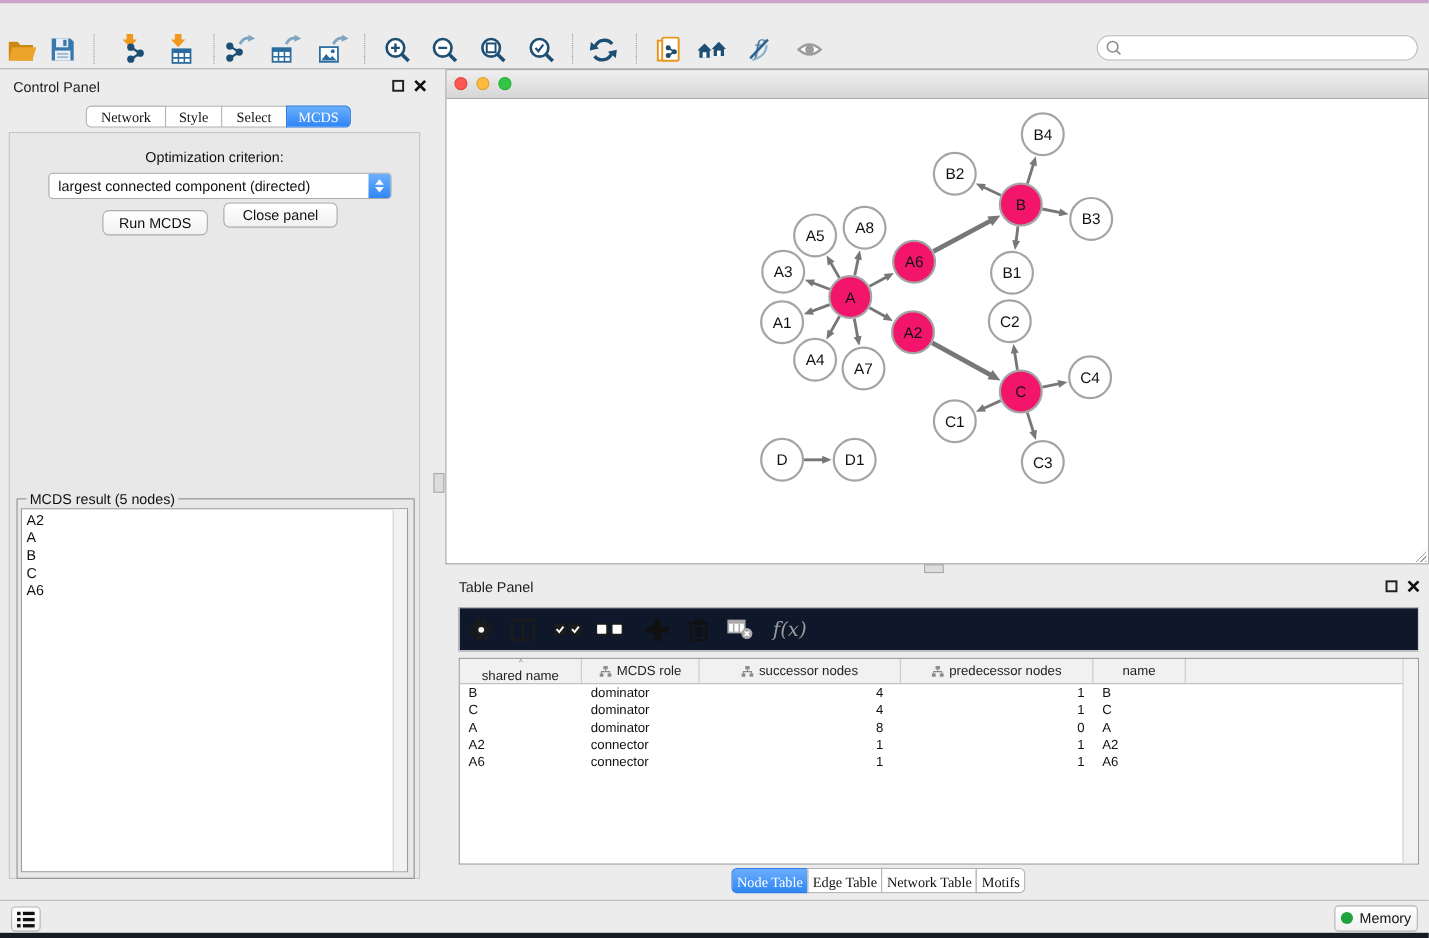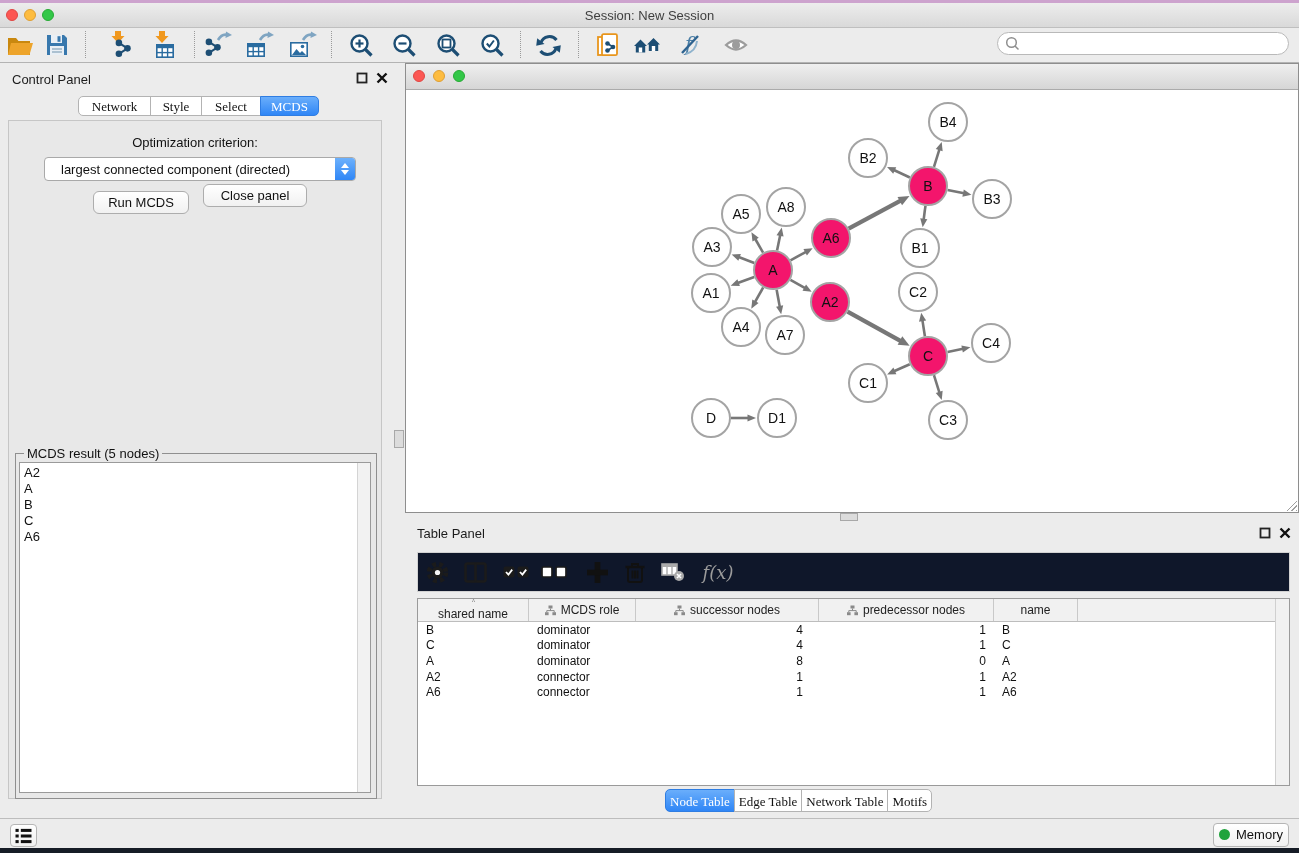--- a/index.html
+++ b/index.html
@@ -22,21 +22,21 @@
   .panel-title{position:absolute;left:12px;top:9px;font-size:13px;color:#1c1c1c;}
   .mini-ic{position:absolute;top:9px;width:12px;height:12px;}
   .seg{position:absolute;display:flex;height:25px;font-family:Liberation Serif, serif;}
   .seg .tab{height:20px;line-height:20px;background:#fff;border:1px solid #b3b3b3;margin-left:-1px;font-size:13px;color:#111;text-align:center;box-sizing:border-box;}
   .seg .tab:first-child{border-radius:5px 0 0 5px;margin-left:0;}
   .seg .tab:last-child{border-radius:0 5px 5px 0;}
   .seg .tab.active{background:linear-gradient(#6aaefb,#2f86f6);border-color:#2f7de2;color:#fff;}
   .cp-content{position:absolute;left:8px;top:57px;width:374px;height:679px;background:#e8e8e8;border:1px solid #c6c6c6;box-sizing:border-box;}
   .opt-label{position:absolute;left:0;top:14px;width:100%;text-align:center;font-size:13px;color:#111;}
   .selectbox{position:absolute;left:35px;top:36px;width:312px;height:24px;background:#fff;border:1px solid #a9a9a9;border-radius:4px;box-sizing:border-box;display:flex;align-items:center;}
-  .selectbox .val{flex:1;font-size:13px;color:#111;padding-left:16px;white-space:nowrap;overflow:hidden;}
+  .selectbox .val{flex:1;font-size:13px;color:#111;padding-left:8px;white-space:nowrap;overflow:hidden;}
   .stepper{width:20px;height:22px;border-radius:0 3px 3px 0;background:linear-gradient(#6db1fc,#2f86f6);display:flex;flex-direction:column;align-items:center;justify-content:center;gap:2px;}
   .chev{width:0;height:0;border-left:4px solid transparent;border-right:4px solid transparent;}
   .chev.up{border-bottom:5px solid #fff;}
   .chev.down{border-top:5px solid #fff;}
   .pbtn{position:absolute;height:23px;background:linear-gradient(#ffffff,#f1f1f1);border:1px solid #adadad;border-radius:6px;font-size:13px;color:#111;text-align:center;line-height:21px;box-sizing:border-box;}
   .fieldset{position:absolute;left:6px;top:332px;width:360px;height:344px;border:1px solid #8f8f8f;}
   .legend{position:absolute;left:8px;top:-8px;background:#e8e8e8;padding:0 3px;font-size:13px;color:#111;}
   .mcds-listbox{position:absolute;left:3px;top:8px;width:352px;height:331px;background:#fff;border:1px solid #9a9a9a;box-sizing:border-box;}
   .mcds-item{font-size:13px;color:#111;line-height:16px;padding-left:4px;}
   .vscroll{position:absolute;right:0;top:0;width:12px;height:100%;background:#f2f2f2;border-left:1px solid #d4d4d4;}
@@ -67,26 +67,20 @@
   .sbtn{position:absolute;background:linear-gradient(#ffffff,#f0f0f0);border:1px solid #b5b5b5;border-radius:4px;box-sizing:border-box;}
   .memdot{display:inline-block;width:11px;height:11px;border-radius:50%;background:#1fa33c;vertical-align:-1px;margin-right:6px;}
   .bottomstrip{left:0;top:848px;width:1299px;height:5px;background:#161c26;}
 </style>
 </head>
 <body>
 
 <div class="screen">
 
   <div class="abs topstrip"></div>
-  <div class="abs titlebar">
-    <span class="tl-dot" style="left:6px;background:#fc5753;border:1px solid #df4744;box-sizing:border-box;"></span>
-    <span class="tl-dot" style="left:24px;background:#fdbc40;border:1px solid #de9f34;box-sizing:border-box;"></span>
-    <span class="tl-dot" style="left:42px;background:#33c748;border:1px solid #27aa35;box-sizing:border-box;"></span>
-    <span class="win-title">Session: New Session</span>
-  </div>
 
   <div class="abs toolbar">
     <div class="tbtn" style="left:5px;">
       <svg width="27" height="21" viewBox="0 0 27 21">
           <path d="M1 3 h8 l2.5 3 H23 v14 H1 z" fill="#c9880f"></path>
           <path d="M4 8 H26 l-3.6 12 H1 z" fill="#eda42b"></path>
         </svg>
     </div>
     <div class="tbtn" style="left:42px;">
       <svg width="24" height="24" viewBox="0 0 24 24">

